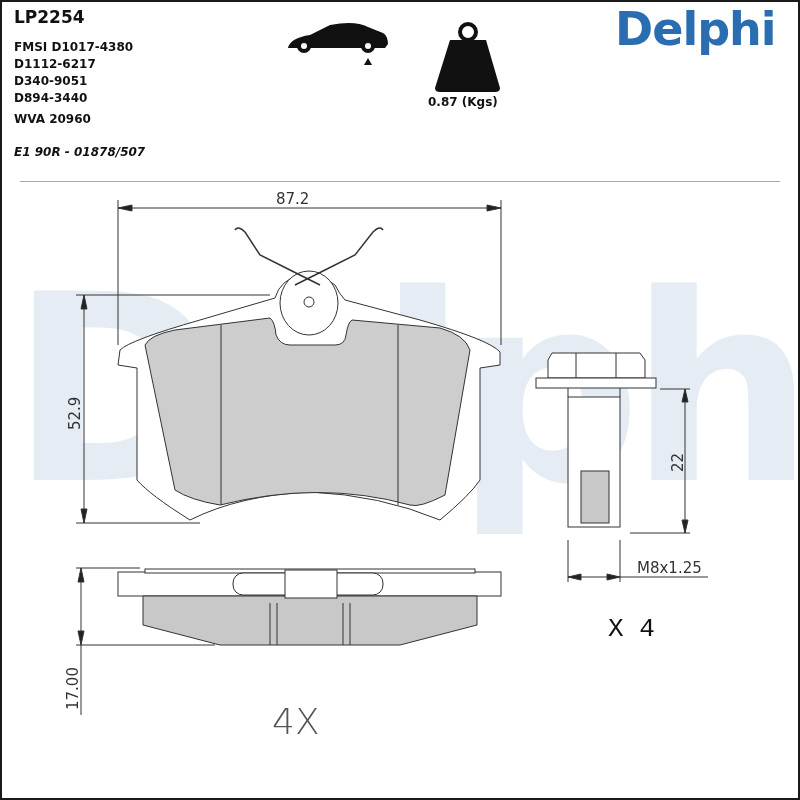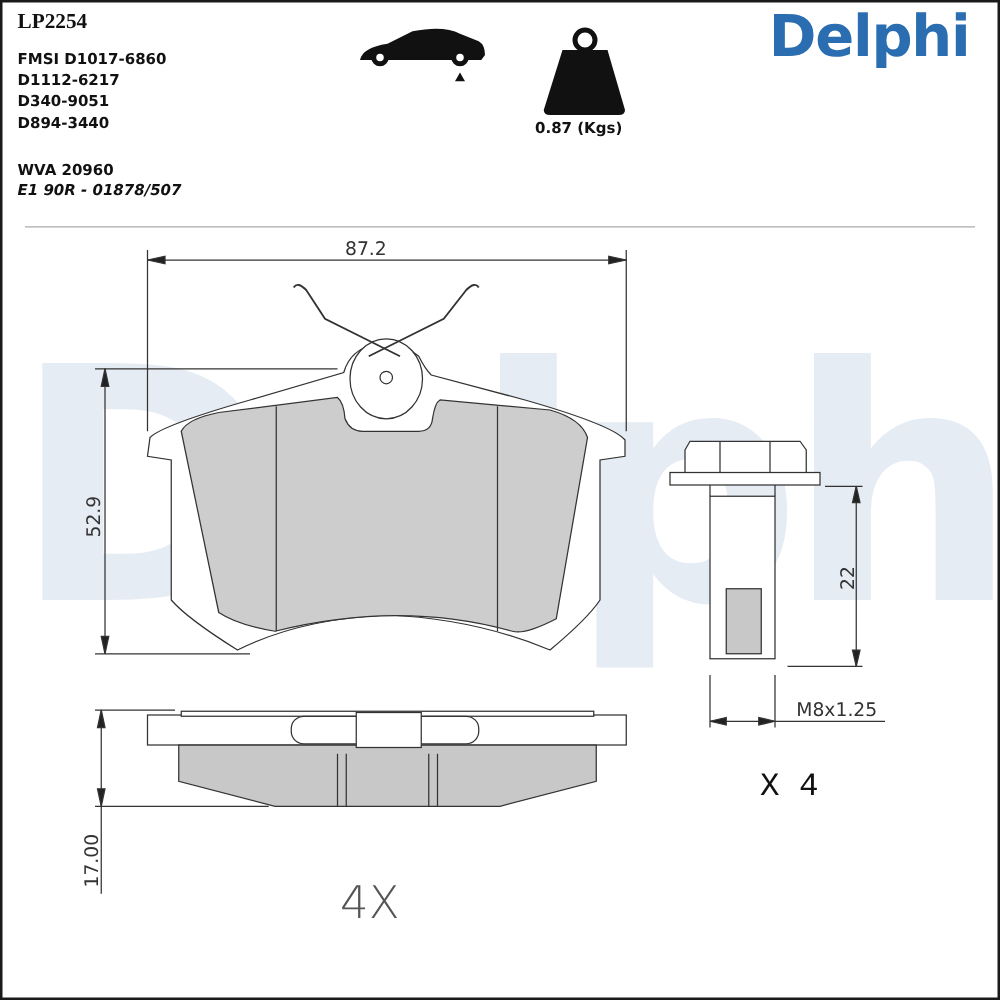--- a/index.html
+++ b/index.html
@@ -1,20 +1,20 @@
 <!DOCTYPE html>
 <html><head>
 <meta charset="utf-8">
 <style>
   html,body{margin:0;padding:0;background:#fff;}
   body{width:800px;height:800px;position:relative;overflow:hidden;font-family:"DejaVu Sans",sans-serif;}
   .frame{position:absolute;left:0;top:0;width:796px;height:796px;border:2px solid #1a1a1a;background:#fff;}
-  .part{position:absolute;left:14px;top:7px;font-size:17px;font-weight:bold;color:#111;font-family:Liberation Serif, serif;}
+  .part{position:absolute;left:14px;top:7px;font-size:17px;font-weight:bold;color:#111;}
   .refs{position:absolute;left:14px;top:39px;font-size:12px;font-weight:bold;color:#111;line-height:17px;}
-  .wva{position:absolute;left:14px;top:129px;font-size:12px;font-weight:bold;color:#111;}
+  .wva{position:absolute;left:14px;top:112px;font-size:12px;font-weight:bold;color:#111;}
   .ece{position:absolute;left:14px;top:145px;font-size:12px;font-weight:bold;color:#111;font-style:italic;}
   .weight{position:absolute;left:428px;top:95px;font-size:12px;font-weight:bold;color:#111;text-align:center;}
   .logo{position:absolute;left:615px;top:2px;font-family:"DejaVu Sans",sans-serif;font-weight:bold;font-size:46px;letter-spacing:-1px;color:#2a6db0;}
   .sep{position:absolute;left:20px;top:181px;width:760px;height:1px;background:#aaa;}
   svg.drawing{position:absolute;left:0;top:0;}
   .dim{font-family:"DejaVu Sans",sans-serif;font-size:15px;fill:#333;}
   .x4{position:absolute;left:608px;top:614px;font-family:Liberation Mono, monospace;font-size:26px;color:#111;}
 </style>
 </head>
 <body>
@@ -117,21 +117,21 @@
   </g>
 
   <g>
     <circle cx="468" cy="32" r="8" fill="none" stroke="#111" stroke-width="4"></circle>
     <path d="M450,40 L486,40 L500,88 Q500,92 495,92 L440,92 Q435,92 435,88 Z" fill="#111"></path>
   </g>
 </svg>
 
 <div class="part">LP2254</div>
 <div class="refs">
-  <div>FMSI D1017-6860</div>
+  <div>FMSI D1017-4380</div>
   <div>D1112-6217</div>
   <div>D340-9051</div>
   <div>D894-3440</div>
 </div>
 <div class="wva">WVA 20960</div>
 <div class="ece">E1 90R - 01878/507</div>
 <div class="weight">0.87 (Kgs)</div>
 <div class="logo">Delphi</div>
 <div class="sep"></div>
 <div class="x4">X 4</div>

